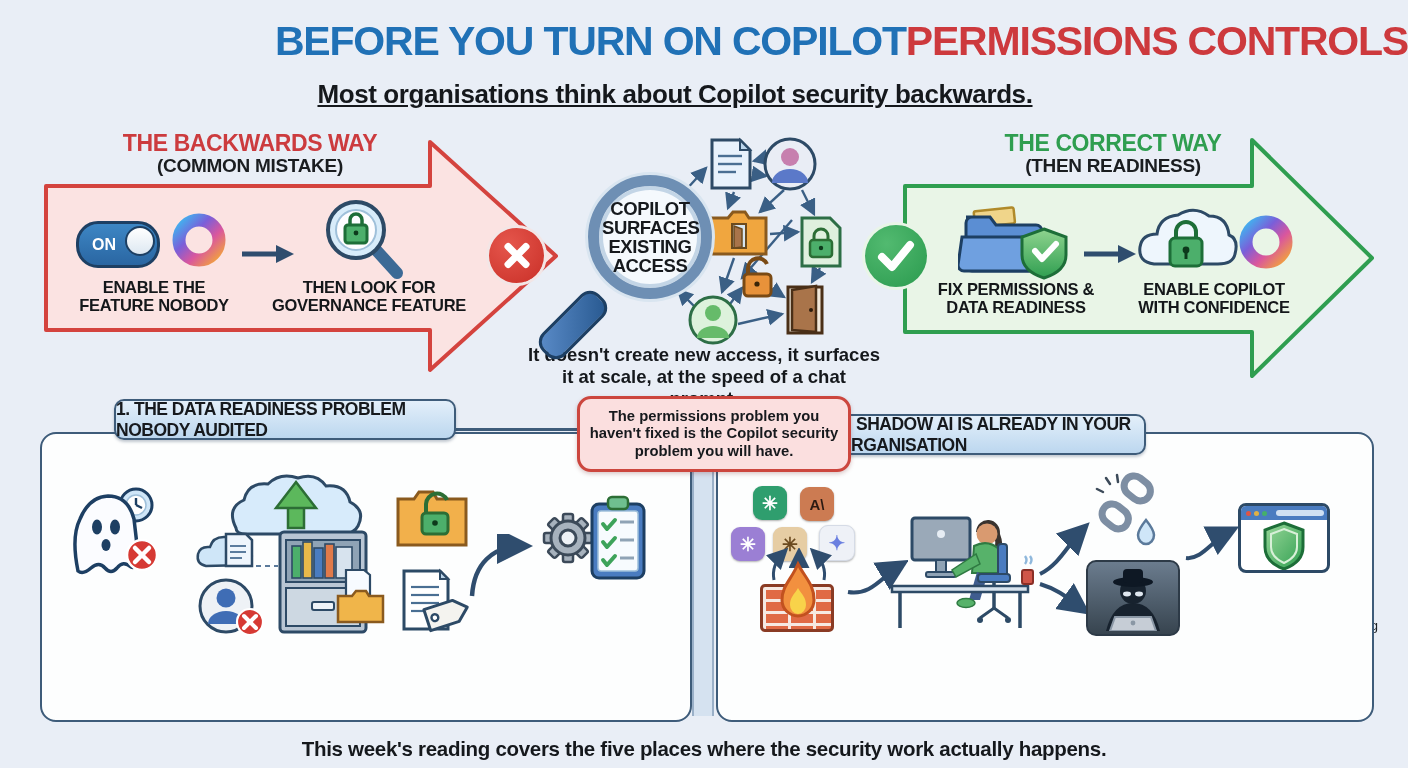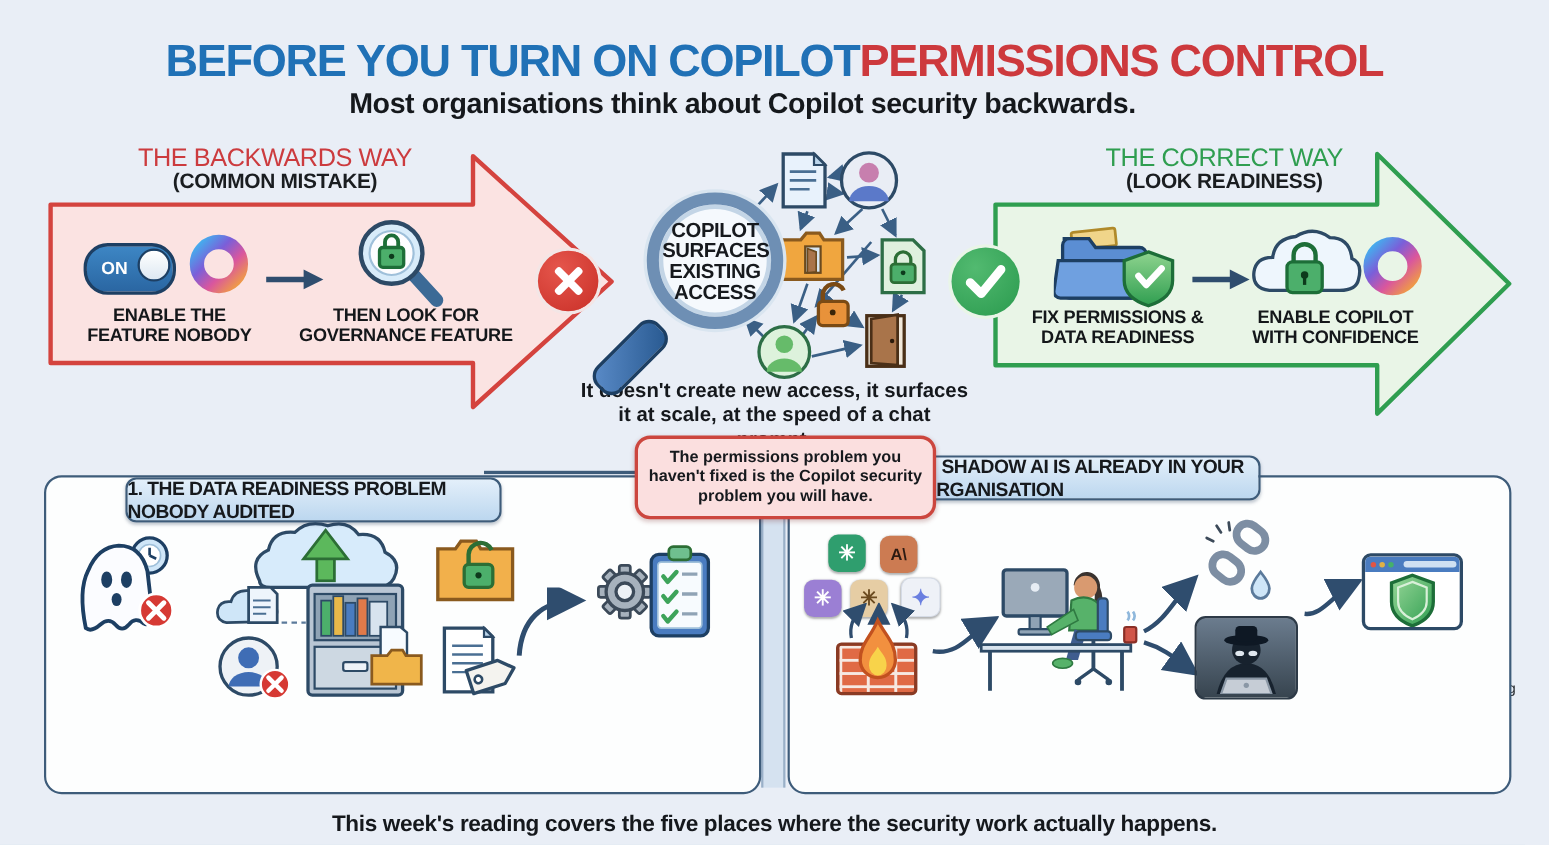--- a/index.html
+++ b/index.html
@@ -4,21 +4,21 @@
 <style>
   html,body{margin:0;padding:0;background:#dfe6f0;}
   #stage{position:relative;width:1408px;height:768px;background:#e9eef6;overflow:hidden;
          font-family:"Liberation Sans",sans-serif;color:#16191d;}
   .abs{position:absolute;}
   .ctr{text-align:center;}
   .hline{display:flex;justify-content:center;align-items:baseline;white-space:pre;}
   .t-main{font-size:41px;font-weight:800;letter-spacing:-1.2px;}
   .t-blue{color:#2071b6;} .t-red{color:#cd393d;} .t-black{color:#121417;}
   .subtitle{font-size:26px;font-weight:600;color:#15181c;letter-spacing:-0.4px;}
-  .sec-head{font-size:23px;font-weight:400;letter-spacing:-0.4px;}
+  .sec-head{font-size:23px;font-weight:700;letter-spacing:-0.4px;}
   .sec-sub{font-size:19px;font-weight:700;color:#1a1d20;letter-spacing:-0.3px;}
   .red{color:#cc3b3e;} .green{color:#2f9e50;}
   .lbl{font-weight:800;text-align:center;line-height:1.08;letter-spacing:-0.3px;color:#14171a;}
   .dsc{font-weight:400;text-align:center;line-height:1.16;color:#1c2024;}
   .pill{background:linear-gradient(#e3effa,#bcd7ef);border:2px solid #3e5c7a;border-radius:10px;
         display:flex;align-items:center;justify-content:center;font-weight:800;font-size:17.5px;
         letter-spacing:-0.5px;box-shadow:0 2px 3px rgba(40,60,90,.28);z-index:6;}
   .panel{background:#fdfefe;border:2px solid #3e5c7a;border-radius:16px;z-index:3;}
   .callout{background:#fbdfdf;border:3px solid #cc463e;border-radius:14px;display:flex;align-items:center;
            justify-content:center;font-size:14.8px;font-weight:800;line-height:1.18;text-align:center;
@@ -47,27 +47,27 @@
   .browser .dot{width:5px;height:5px;border-radius:50%;}
   .connector{background:#3e5c7a;z-index:2;}
   .divider{background:#d5e2f0;border-left:2px solid #9ab0c8;border-right:2px solid #9ab0c8;z-index:2;box-sizing:border-box;}
   .ref{font-weight:400;text-align:center;line-height:1.16;color:#1c2024;}
 </style>
 </head>
 <body>
 
 <div id="stage">
 
-  <div class="abs hline t-main" style="left:0;top:32px;width:1408px;"><span class="t-blue">BEFORE YOU TURN ON COPILOT</span><span class="t-red">PERMISSIONS CONTROL</span></div>
-  <div class="abs ctr subtitle" style="left:0;top:79px;width:1350px;">Most organisations think about Copilot security backwards.</div>
+  <div class="abs hline t-main" style="left:0;top:18px;width:1408px;justify-content:flex-end;"><span class="t-blue">BEFORE YOU TURN ON COPILOT</span><span class="t-red">PERMISSIONS CONTROLS</span></div>
+  <div class="abs ctr subtitle" style="left:0;top:79px;width:1350px;text-decoration:underline;">Most organisations think about Copilot security backwards.</div>
 
   <div class="abs ctr sec-head red" style="left:100px;top:130px;width:300px;">THE BACKWARDS WAY</div>
   <div class="abs ctr sec-sub" style="left:100px;top:155px;width:300px;">(COMMON MISTAKE)</div>
   <div class="abs ctr sec-head green" style="left:963px;top:130px;width:300px;">THE CORRECT WAY</div>
-  <div class="abs ctr sec-sub" style="left:963px;top:155px;width:300px;">(LOOK READINESS)</div>
+  <div class="abs ctr sec-sub" style="left:963px;top:155px;width:300px;">(THEN READINESS)</div>
 
   <svg class="abs" style="left:38px;top:136px;" width="530" height="246">
     <polygon points="8,50 392,50 392,6 518,120 392,234 392,194 8,194" fill="#fbe3e2" stroke="#d4433e" stroke-width="4" stroke-linejoin="round"></polygon>
   </svg>
   <div class="abs toggle" style="left:76px;top:221px;">
     <span class="on">ON</span>
     <span class="knob"></span>
   </div>
   <svg class="abs" style="left:168px;top:209px;" width="62" height="62">
     <defs>
@@ -226,21 +226,21 @@
 
   <div class="abs connector" style="left:440px;top:428px;width:140px;height:3px;"></div>
   <div class="abs connector" style="left:826px;top:428px;width:18px;height:3px;"></div>
   <div class="abs divider" style="left:692px;top:458px;width:22px;height:258px;"></div>
   <div class="abs callout" style="left:577px;top:396px;width:252px;height:66px;">
     <span>The permissions problem you haven't fixed is the Copilot security problem you will have.</span>
   </div>
 
   <div class="abs panel" style="left:40px;top:432px;width:648px;height:286px;"></div>
   <div class="abs panel" style="left:716px;top:432px;width:654px;height:286px;"></div>
-  <div class="abs pill" style="left:114px;top:434px;width:338px;height:37px;">
+  <div class="abs pill" style="left:114px;top:399px;width:338px;height:37px;">
     <span>1. THE DATA READINESS PROBLEM NOBODY AUDITED</span>
   </div>
   <div class="abs pill" style="left:836px;top:414px;width:306px;height:37px;">
     <span>2. SHADOW AI IS ALREADY IN YOUR ORGANISATION</span>
   </div>
 
   <svg class="abs" style="left:58px;top:483px;z-index:4;" width="112" height="96">
     <circle cx="78" cy="22" r="16" fill="#cfe6f8" stroke="#1d3f63" stroke-width="3"></circle>
     <circle cx="78" cy="22" r="10" fill="#ffffff" stroke="#9fc0da" stroke-width="1.5"></circle>
     <line x1="78" y1="22" x2="78" y2="15" stroke="#1d3f63" stroke-width="2.4"></line>

